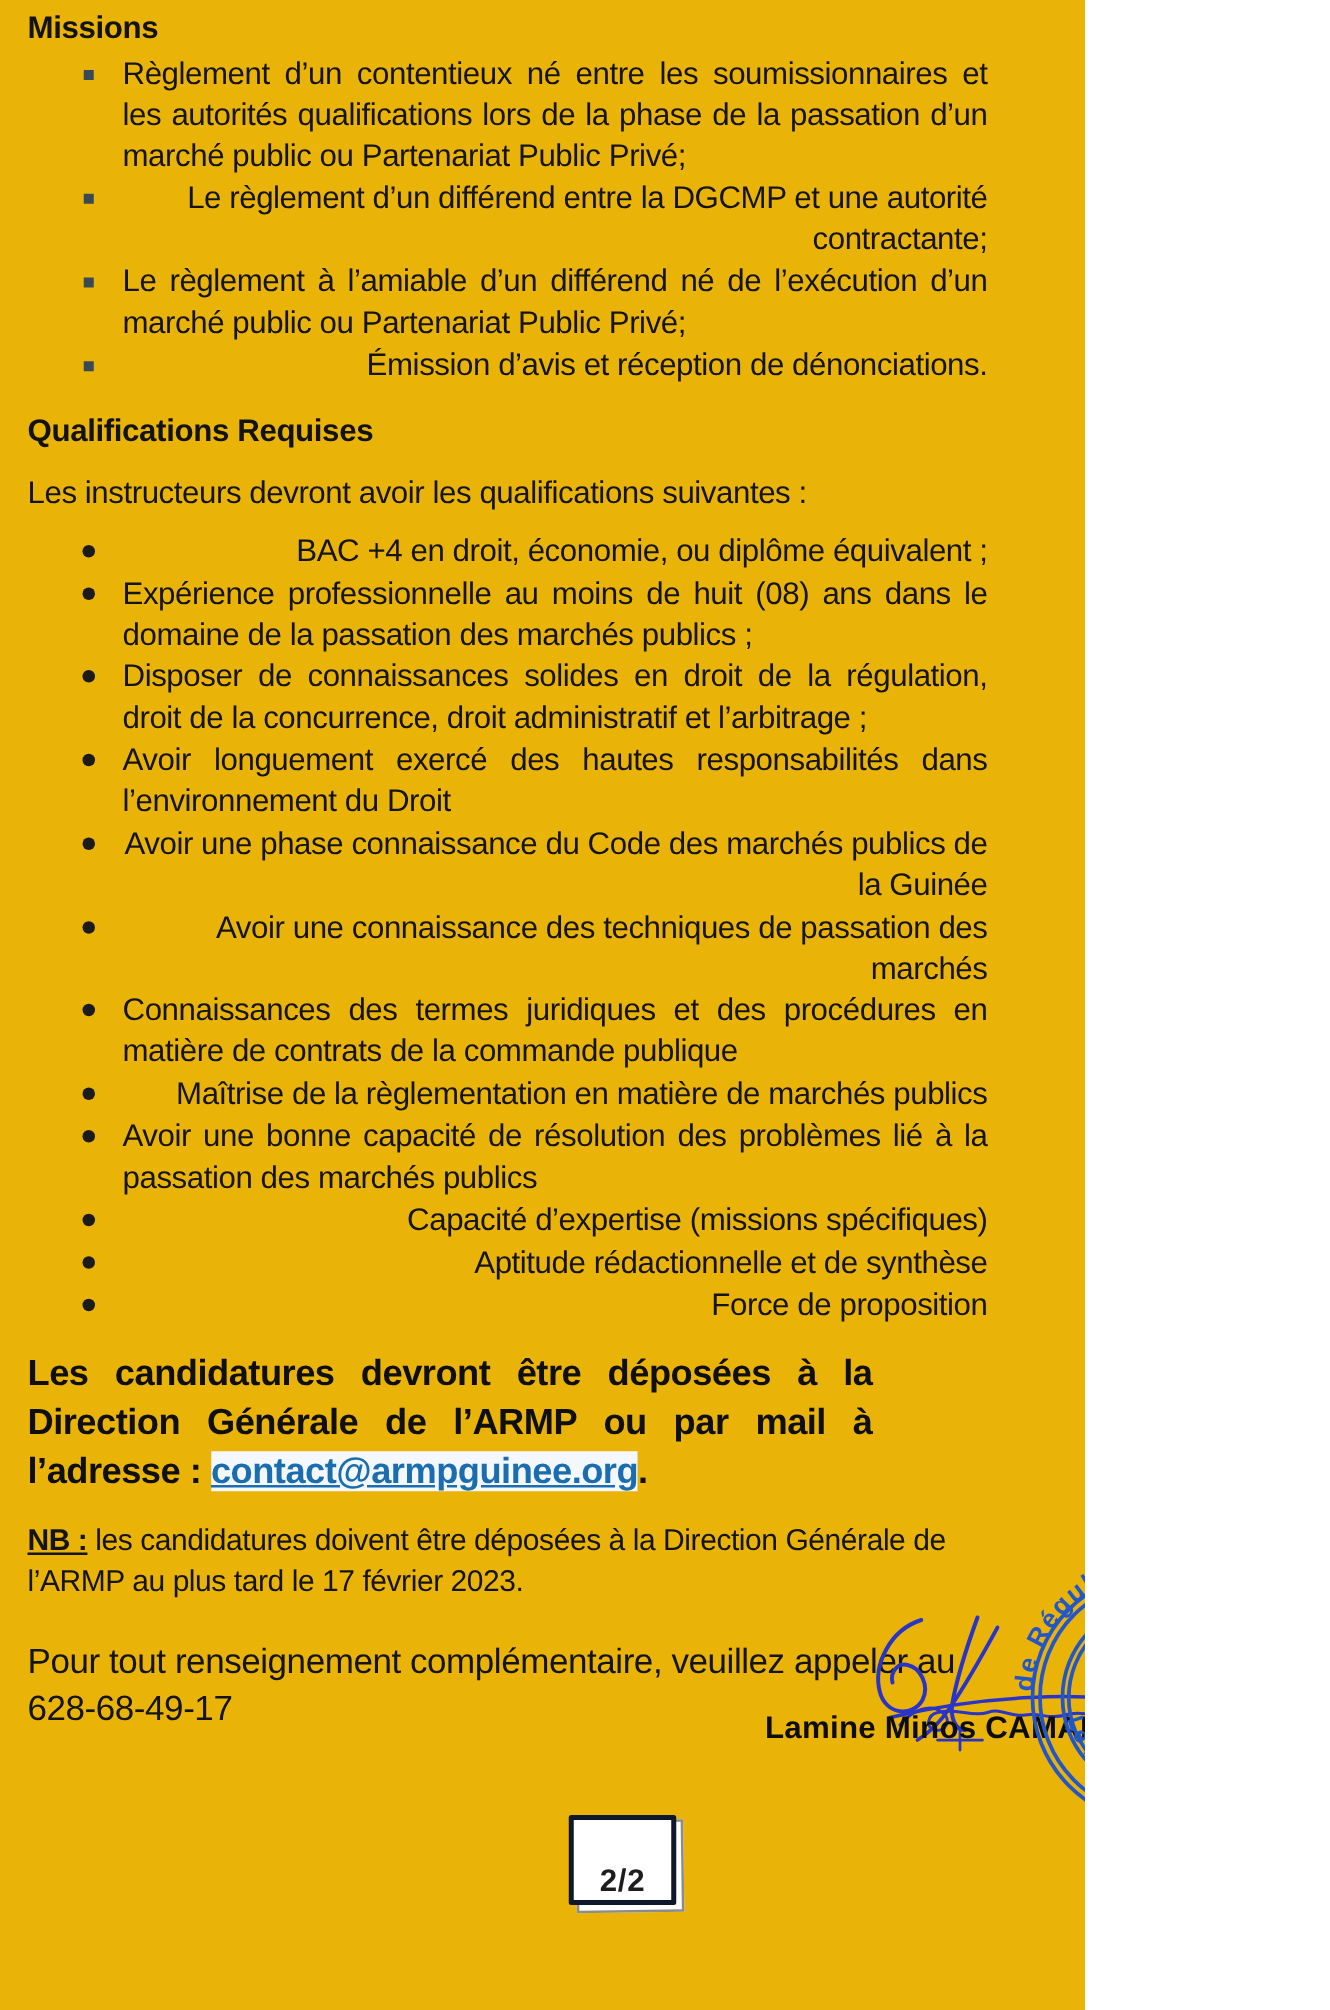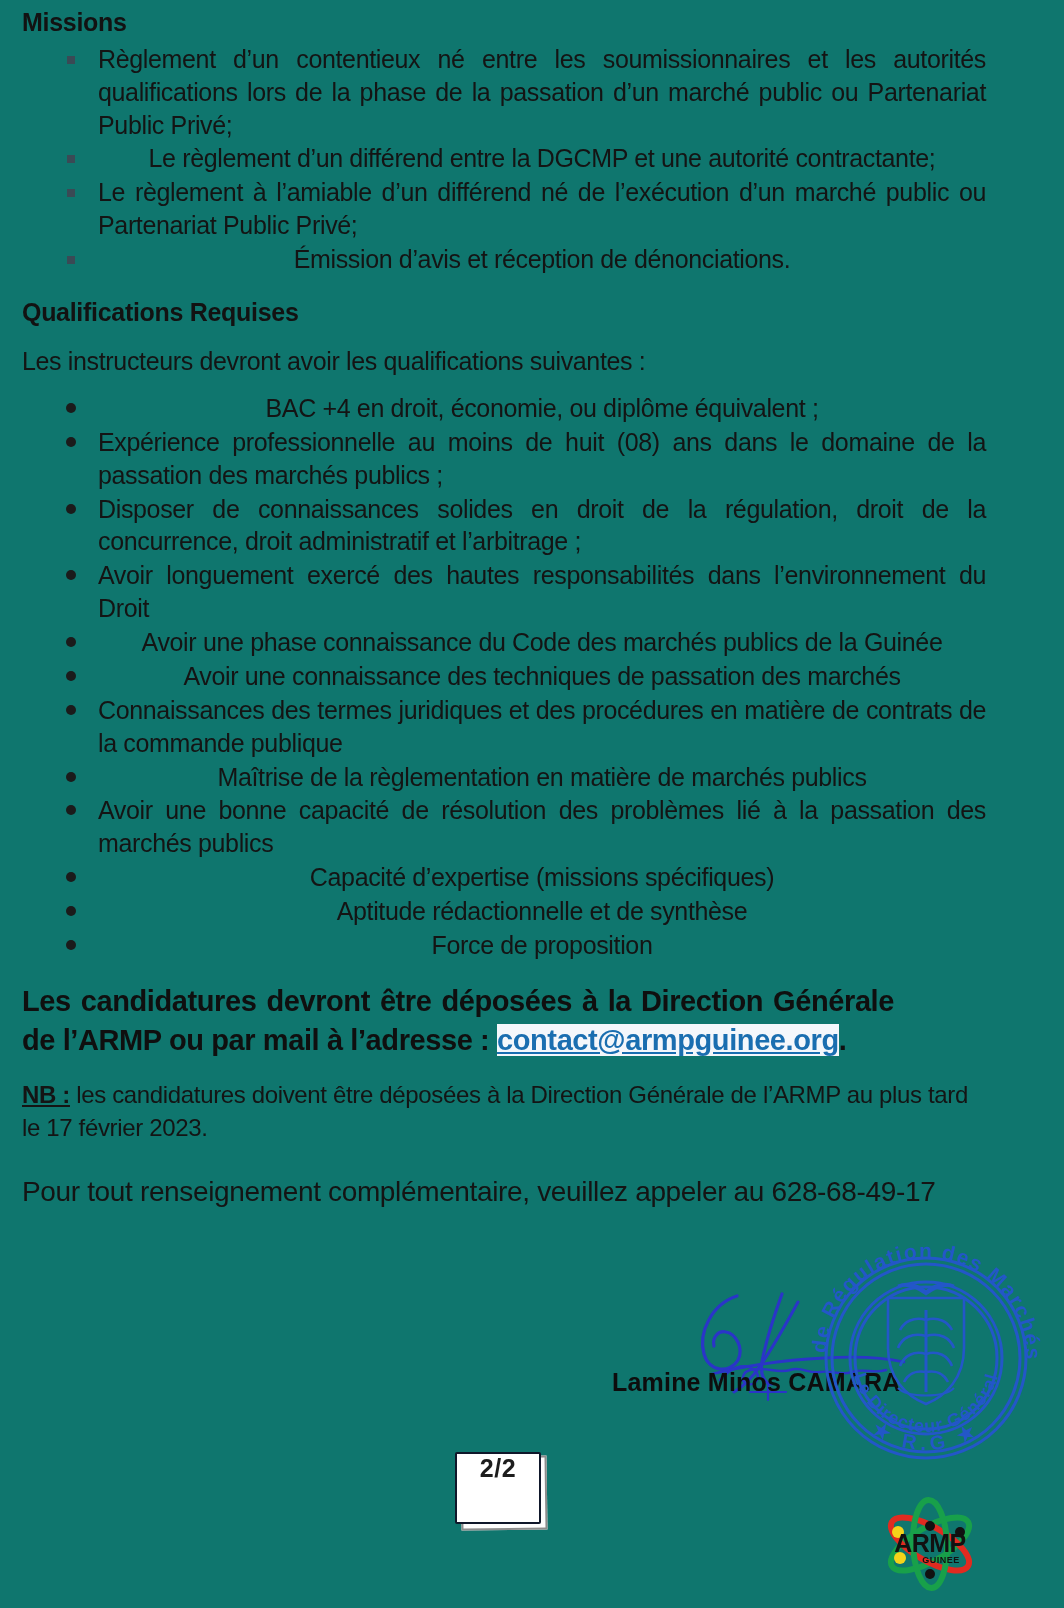--- a/index.html
+++ b/index.html
@@ -6,23 +6,23 @@
     margin: 0;
     padding: 0;
     background: #ffffff;
   }
   body {
     font-family: "Liberation Sans", sans-serif;
     color: #111111;
   }
   .page {
     position: relative;
-    width: 1064px;
+    width: 868px;
     height: 1608px;
-    background: #0f766e;
+    background: #eab308;
     overflow: hidden;
     box-sizing: border-box;
     padding: 8px 60px 16px 22px;
   }
 
   
   .heading {
     font-size: 25px;
     font-weight: bold;
     letter-spacing: -0.3px;
@@ -55,21 +55,21 @@
     padding-left: 76px;
     font-size: 25px;
     line-height: 1.315;
     letter-spacing: -0.35px;
     color: #141414;
     margin-bottom: 1px;
     text-align: justify;
     padding-right: 18px;
   }
   ul.bullets > li.nojustify {
-    text-align: center;
+    text-align: right;
   }
   ul.square > li::before {
     content: "";
     position: absolute;
     left: 45px;
     top: 13px;
     width: 8px;
     height: 8px;
     background: #3a4a55;
   }
@@ -164,24 +164,24 @@
   .page-num-shadow {
     position: absolute;
     inset: 4px 0 0 6px;
     border: 2px solid #8c8c8c;
     background: #fdfdfd;
     transform: rotate(-0.8deg);
   }
   .page-num-box {
     position: absolute;
     inset: 0 6px 6px 0;
-    border: 2px solid #0f172a;
+    border: 4px solid #0f172a;
     background: #ffffff;
     display: flex;
-    align-items: flex-start;
+    align-items: flex-end;
     justify-content: center;
     border-radius: 2px;
   }
   .page-num-text {
     font-size: 25px;
     font-weight: bold;
     color: #1d1d1d;
     letter-spacing: 0.5px;
   }
 

